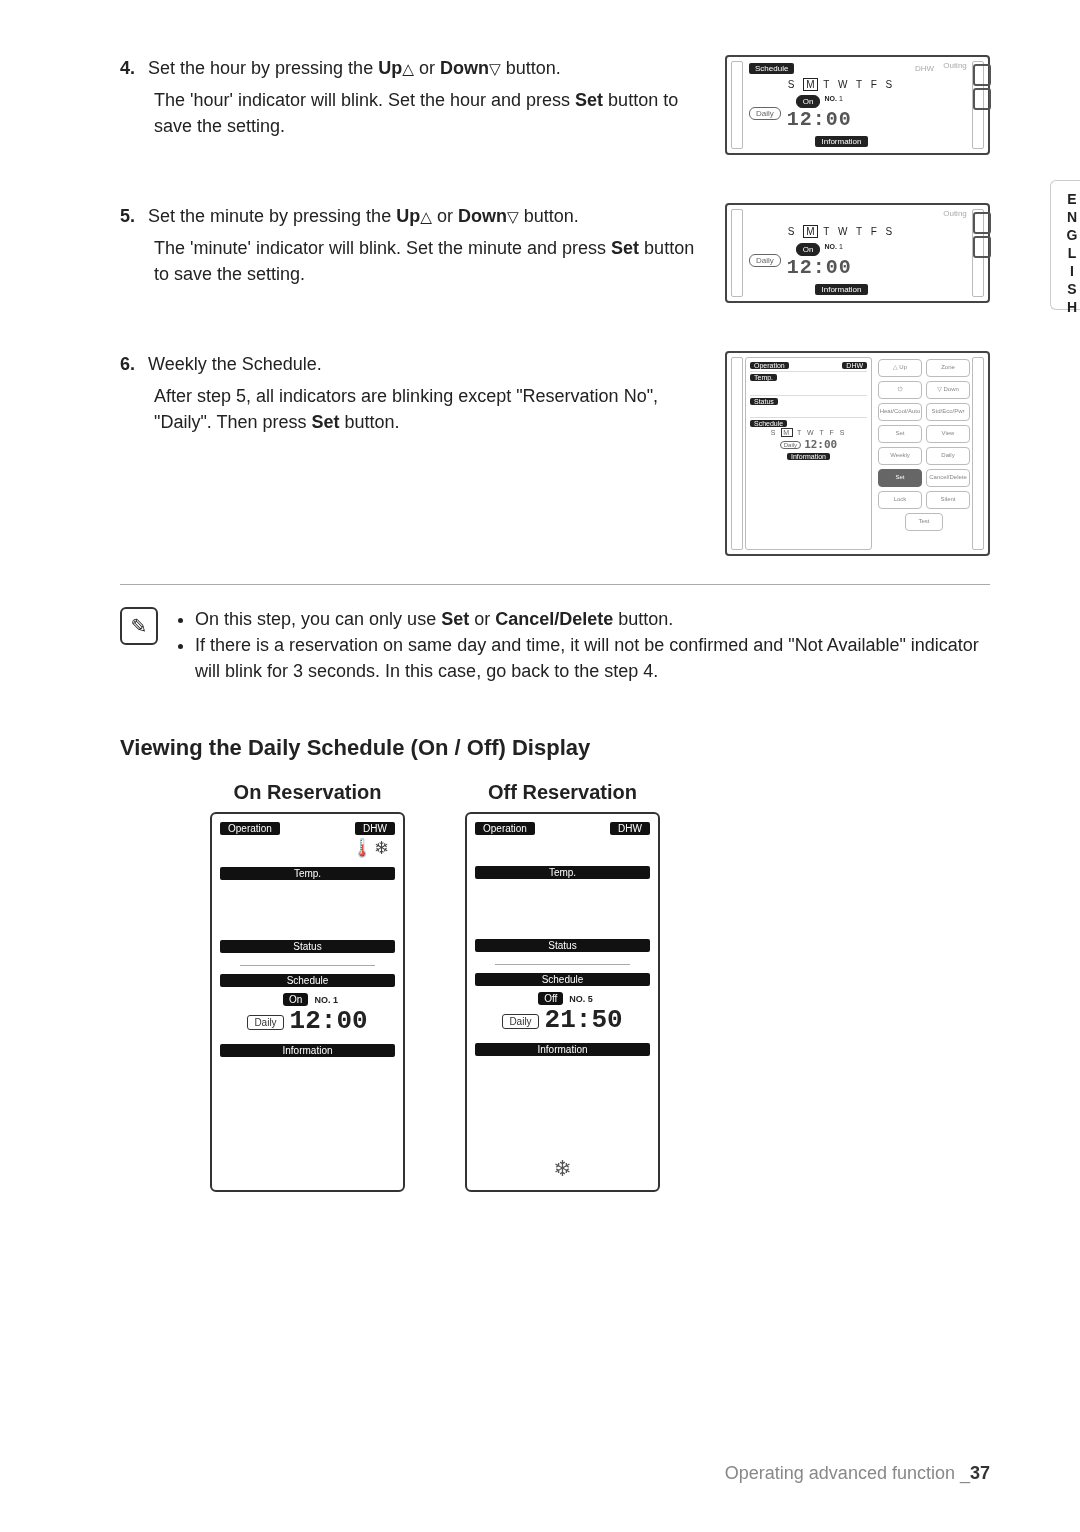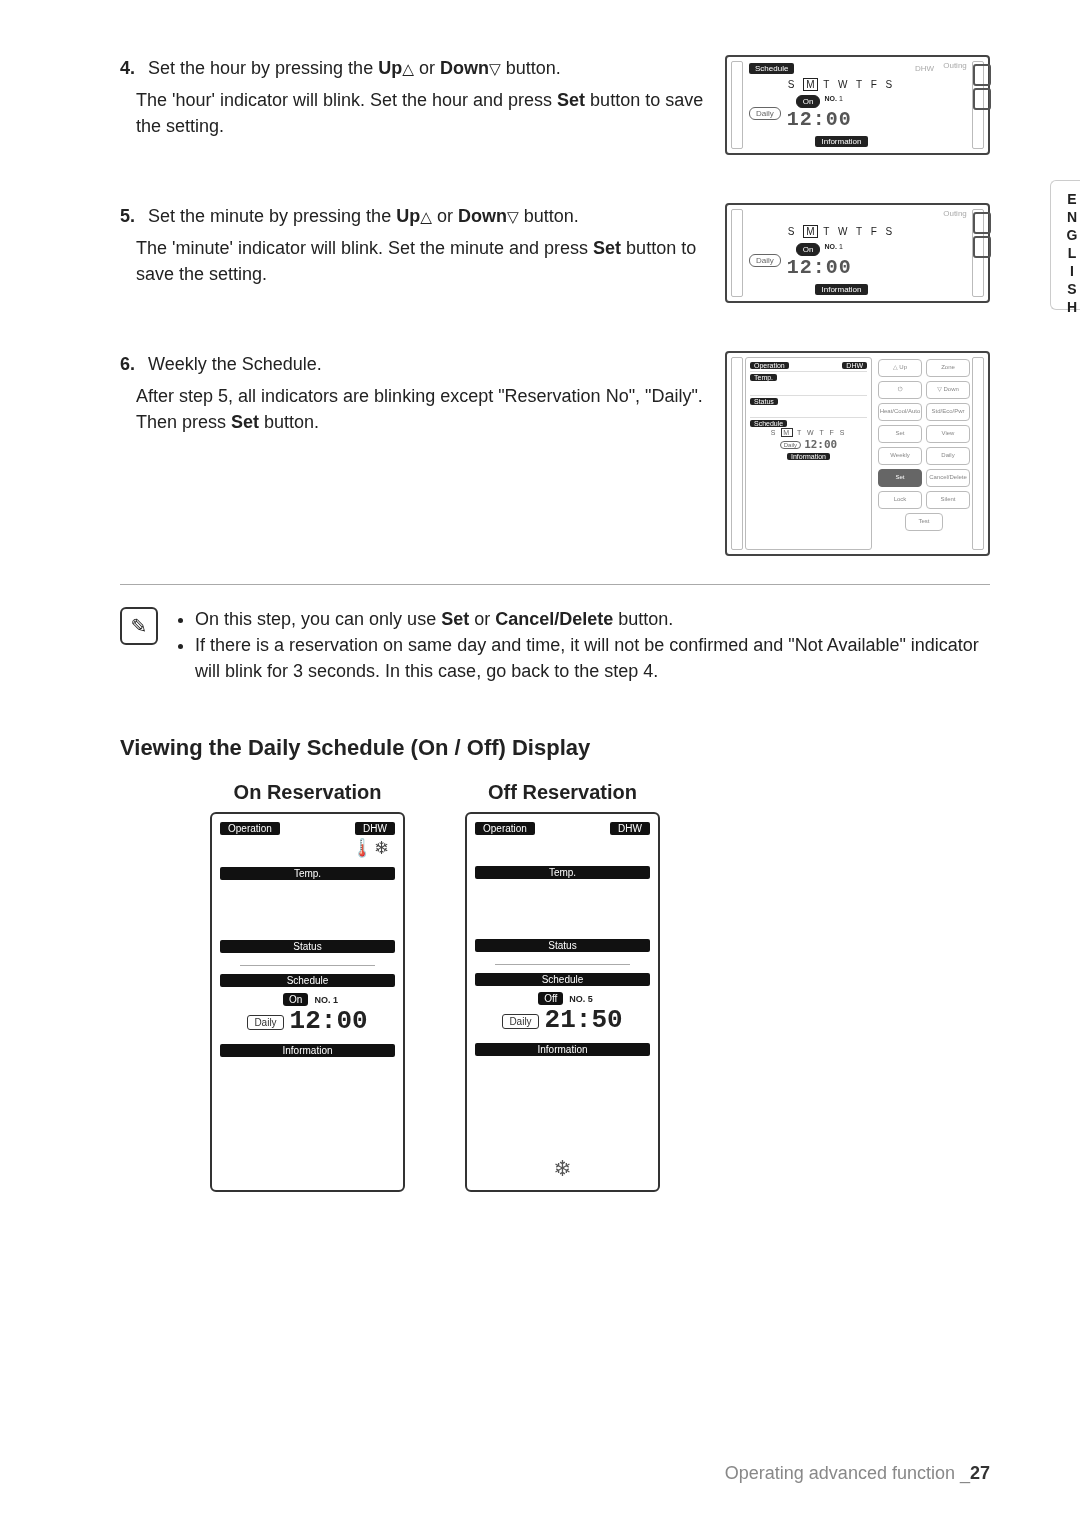--- a/index.html
+++ b/index.html
@@ -33,21 +33,21 @@
     flex: 1;
     font-size: 18px;
     line-height: 1.45;
   }
   .step-text .num {
     font-weight: 700;
     display: inline-block;
     width: 28px;
   }
   .step-text .sub {
-    margin-left: 16px;
+    margin-left: 34px;
     margin-top: 6px;
   }
   .lcd-mini {
     width: 265px;
     height: 100px;
     border: 2px solid #444;
     border-radius: 4px;
     display: flex;
     padding: 4px;
     box-sizing: border-box;
@@ -538,16 +538,16 @@
         </div>
         <div class="sect-bar">Information</div>
         <div class="foot-glyph">❄︎</div>
       </div>
     </div>
   </div>
 
   <div class="lang-tab">ENGLISH</div>
 
   <div class="pg-footer">
-    <span>Operating advanced function _</span><b>27</b>
+    <span>Operating advanced function _</span><b>37</b>
   </div>
 
 </div>
 
 </body></html>

